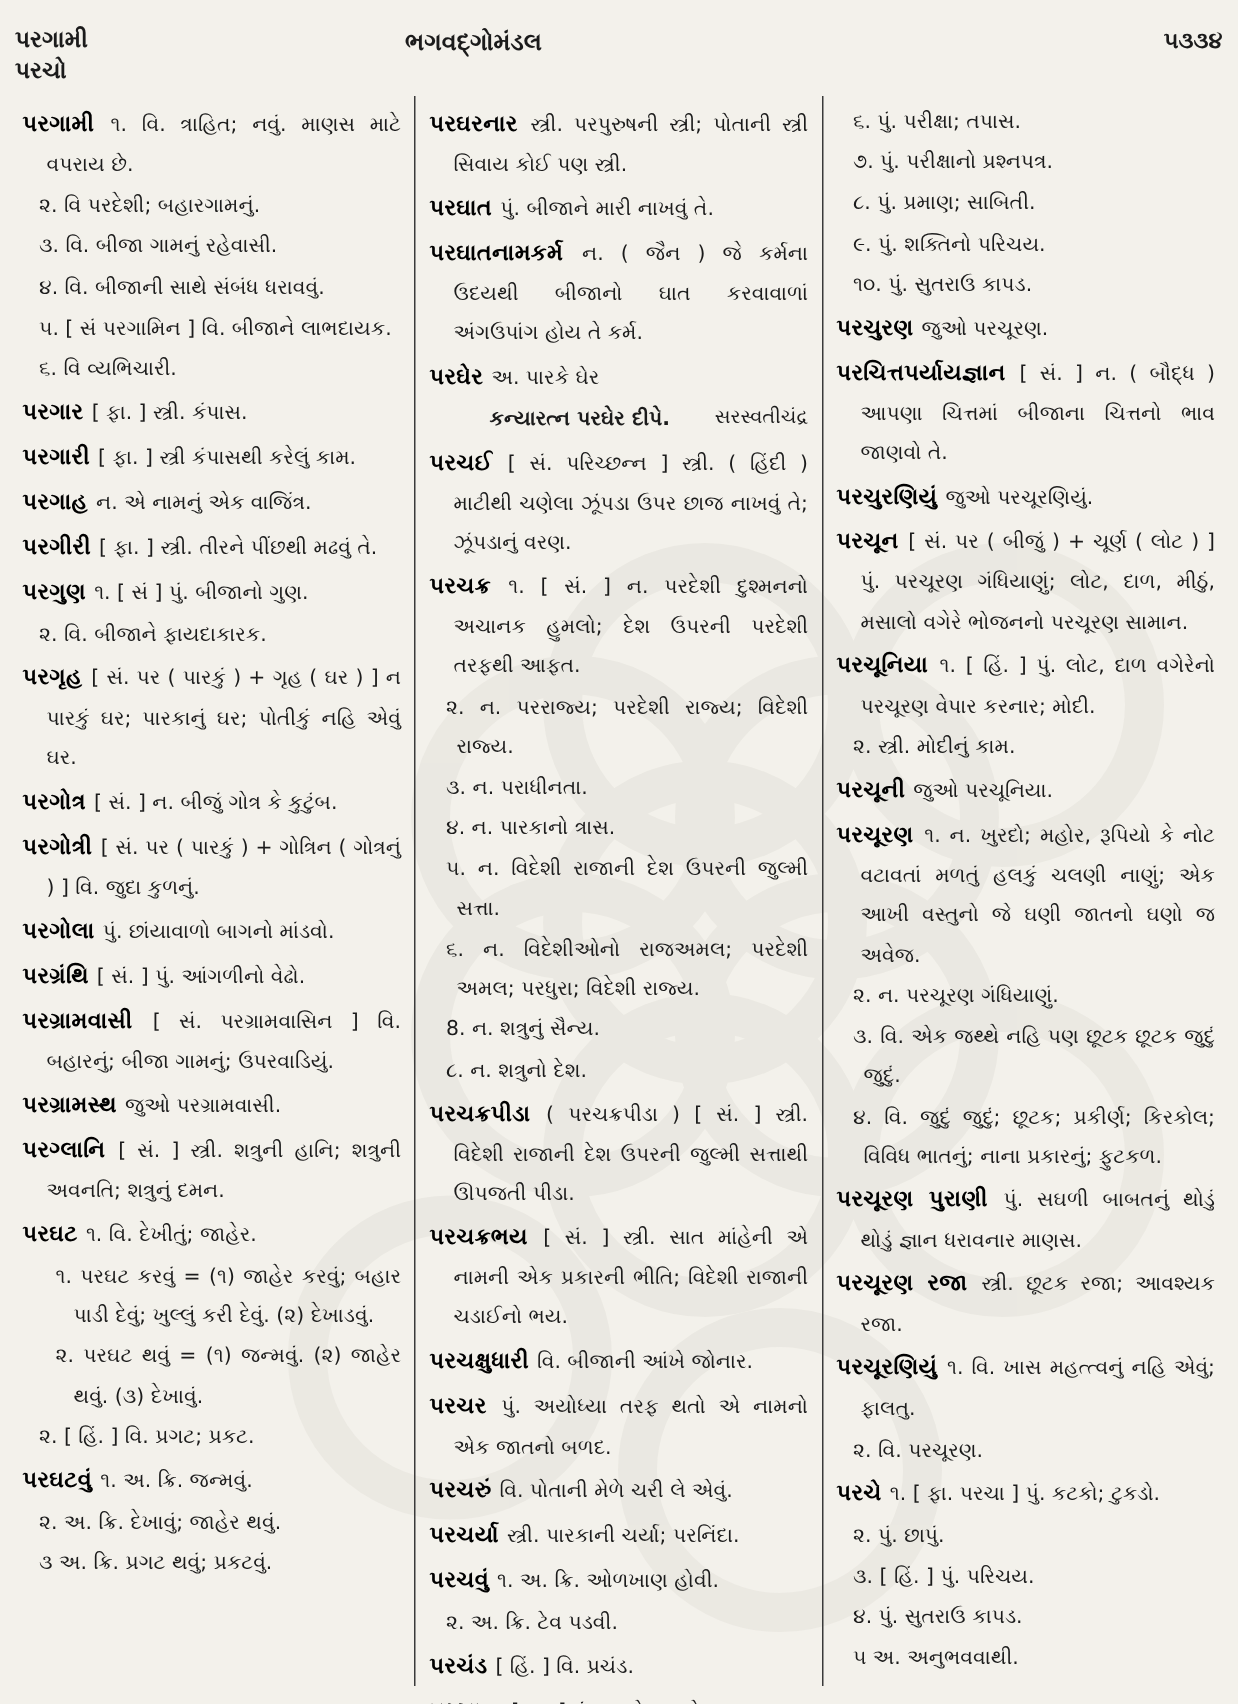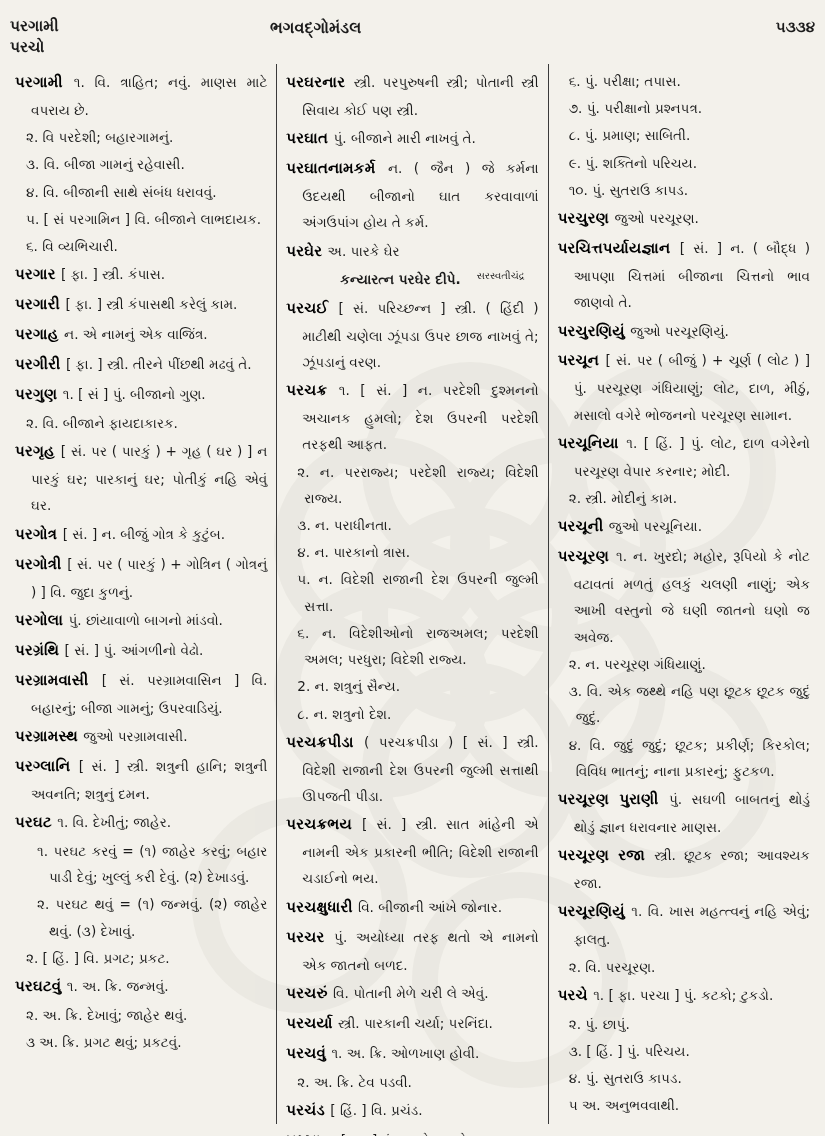--- a/index.html
+++ b/index.html
@@ -40,23 +40,23 @@
     font-size:13.6px;
     line-height:1.93;
     text-align:justify;
   }
   .col-mid{border-left:1.5px solid #3a3a3a;border-right:1.5px solid #3a3a3a;}
   .para{margin:0 0 1px 0;}
   .para b{font-size:15px;letter-spacing:.2px;color:#000;}
   .entry{padding-left:16px;text-indent:-16px;}
   .sub{padding-left:18px;text-indent:-7px;}
   .idiom{padding-left:34px;text-indent:-12px;}
-  .quote{padding-left:40px;text-indent:0;display:flex;justify-content:center;gap:16px;}
+  .quote{padding-left:40px;text-indent:0;display:flex;justify-content:space-between;gap:16px;}
   .quote .qtext{font-weight:600;}
-  .quote .attr{font-size:10px;white-space:nowrap;}
+  .quote .attr{font-size:13px;white-space:nowrap;}
 </style>
 </head>
 <body>
 
 <div class="page">
 
   <div class="watermark">
     <svg width="825" height="1136" viewBox="0 0 825 1136" xmlns="http://www.w3.org/2000/svg">
       <g fill="none" stroke="#e8e6df" stroke-width="26" opacity="0.75">
         <circle cx="470" cy="470" r="95"></circle>
@@ -122,21 +122,21 @@
           <span class="qtext">કન્યારત્ન પરઘેર દીપે.</span>
           <span class="attr">સરસ્વતીચંદ્ર</span>
         </p>
         <p class="para entry"><b>પરચઈ </b>[ સં. પરિચ્છન્ન ] સ્ત્રી. ( હિંદી ) માટીથી ચણેલા ઝૂંપડા ઉપર છાજ નાખવું તે; ઝૂંપડાનું વરણ.</p>
         <p class="para entry"><b>પરચક્ર </b>૧. [ સં. ] ન. પરદેશી દુશ્મનનો અચાનક હુમલો; દેશ ઉપરની પરદેશી તરફથી આફત.</p>
         <p class="para sub">૨. ન. પરરાજ્ય; પરદેશી રાજ્ય; વિદેશી રાજ્ય.</p>
         <p class="para sub">૩. ન. પરાધીનતા.</p>
         <p class="para sub">૪. ન. પારકાનો ત્રાસ.</p>
         <p class="para sub">૫. ન. વિદેશી રાજાની દેશ ઉપરની જુલ્મી સત્તા.</p>
         <p class="para sub">૬. ન. વિદેશીઓનો રાજઅમલ; પરદેશી અમલ; પરધુરા; વિદેશી રાજ્ય.</p>
-        <p class="para sub">2. ન. શત્રુનું સૈન્ય.</p>
+        <p class="para sub">8. ન. શત્રુનું સૈન્ય.</p>
         <p class="para sub">૮. ન. શત્રુનો દેશ.</p>
         <p class="para entry"><b>પરચક્રપીડા </b>( પરચક્રપીડા ) [ સં. ] સ્ત્રી. વિદેશી રાજાની દેશ ઉપરની જુલ્મી સત્તાથી ઊપજતી પીડા.</p>
         <p class="para entry"><b>પરચક્રભય </b>[ સં. ] સ્ત્રી. સાત માંહેની એ નામની એક પ્રકારની ભીતિ; વિદેશી રાજાની ચડાઈનો ભય.</p>
         <p class="para entry"><b>પરચક્ષુધારી </b>વિ. બીજાની આંખે જોનાર.</p>
         <p class="para entry"><b>પરચર </b>પું. અયોધ્યા તરફ થતો એ નામનો એક જાતનો બળદ.</p>
         <p class="para entry"><b>પરચરું </b>વિ. પોતાની મેળે ચરી લે એવું.</p>
         <p class="para entry"><b>પરચર્યા </b>સ્ત્રી. પારકાની ચર્યા; પરનિંદા.</p>
         <p class="para entry"><b>પરચવું </b>૧. અ. ક્રિ. ઓળખાણ હોવી.</p>
         <p class="para sub">૨. અ. ક્રિ. ટેવ પડવી.</p>
         <p class="para entry"><b>પરચંડ </b>[ હિં. ] વિ. પ્રચંડ.</p>

